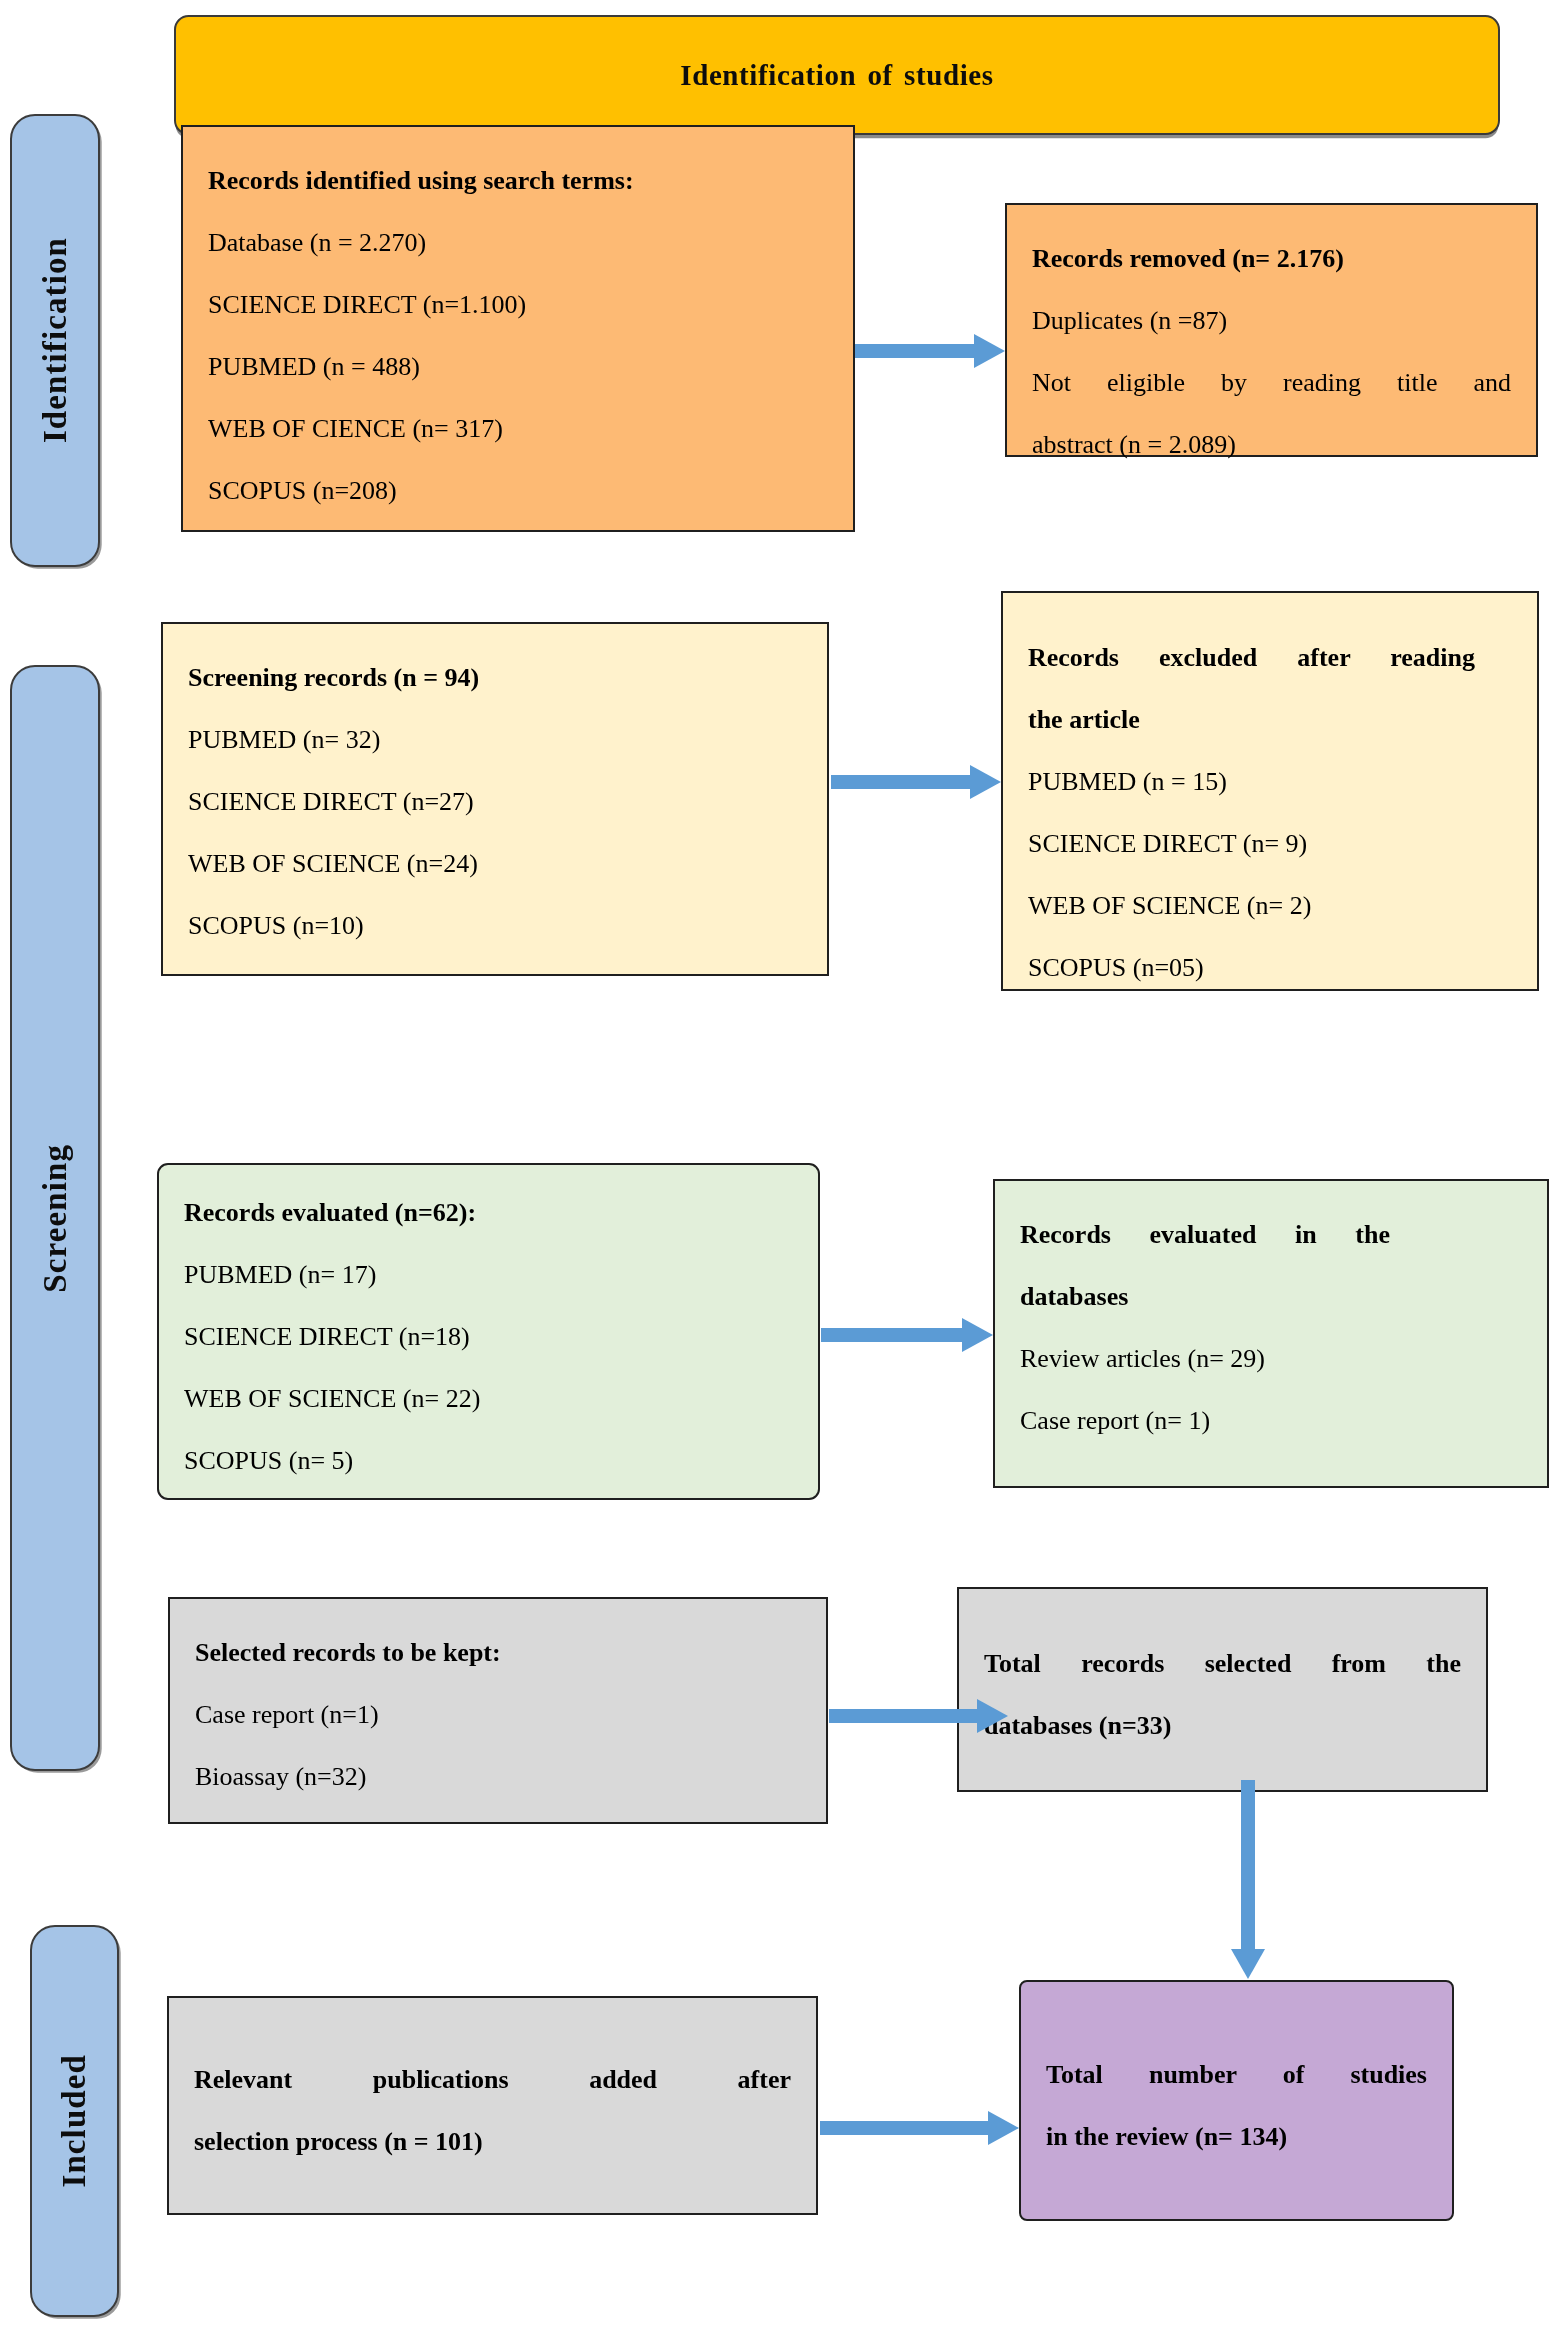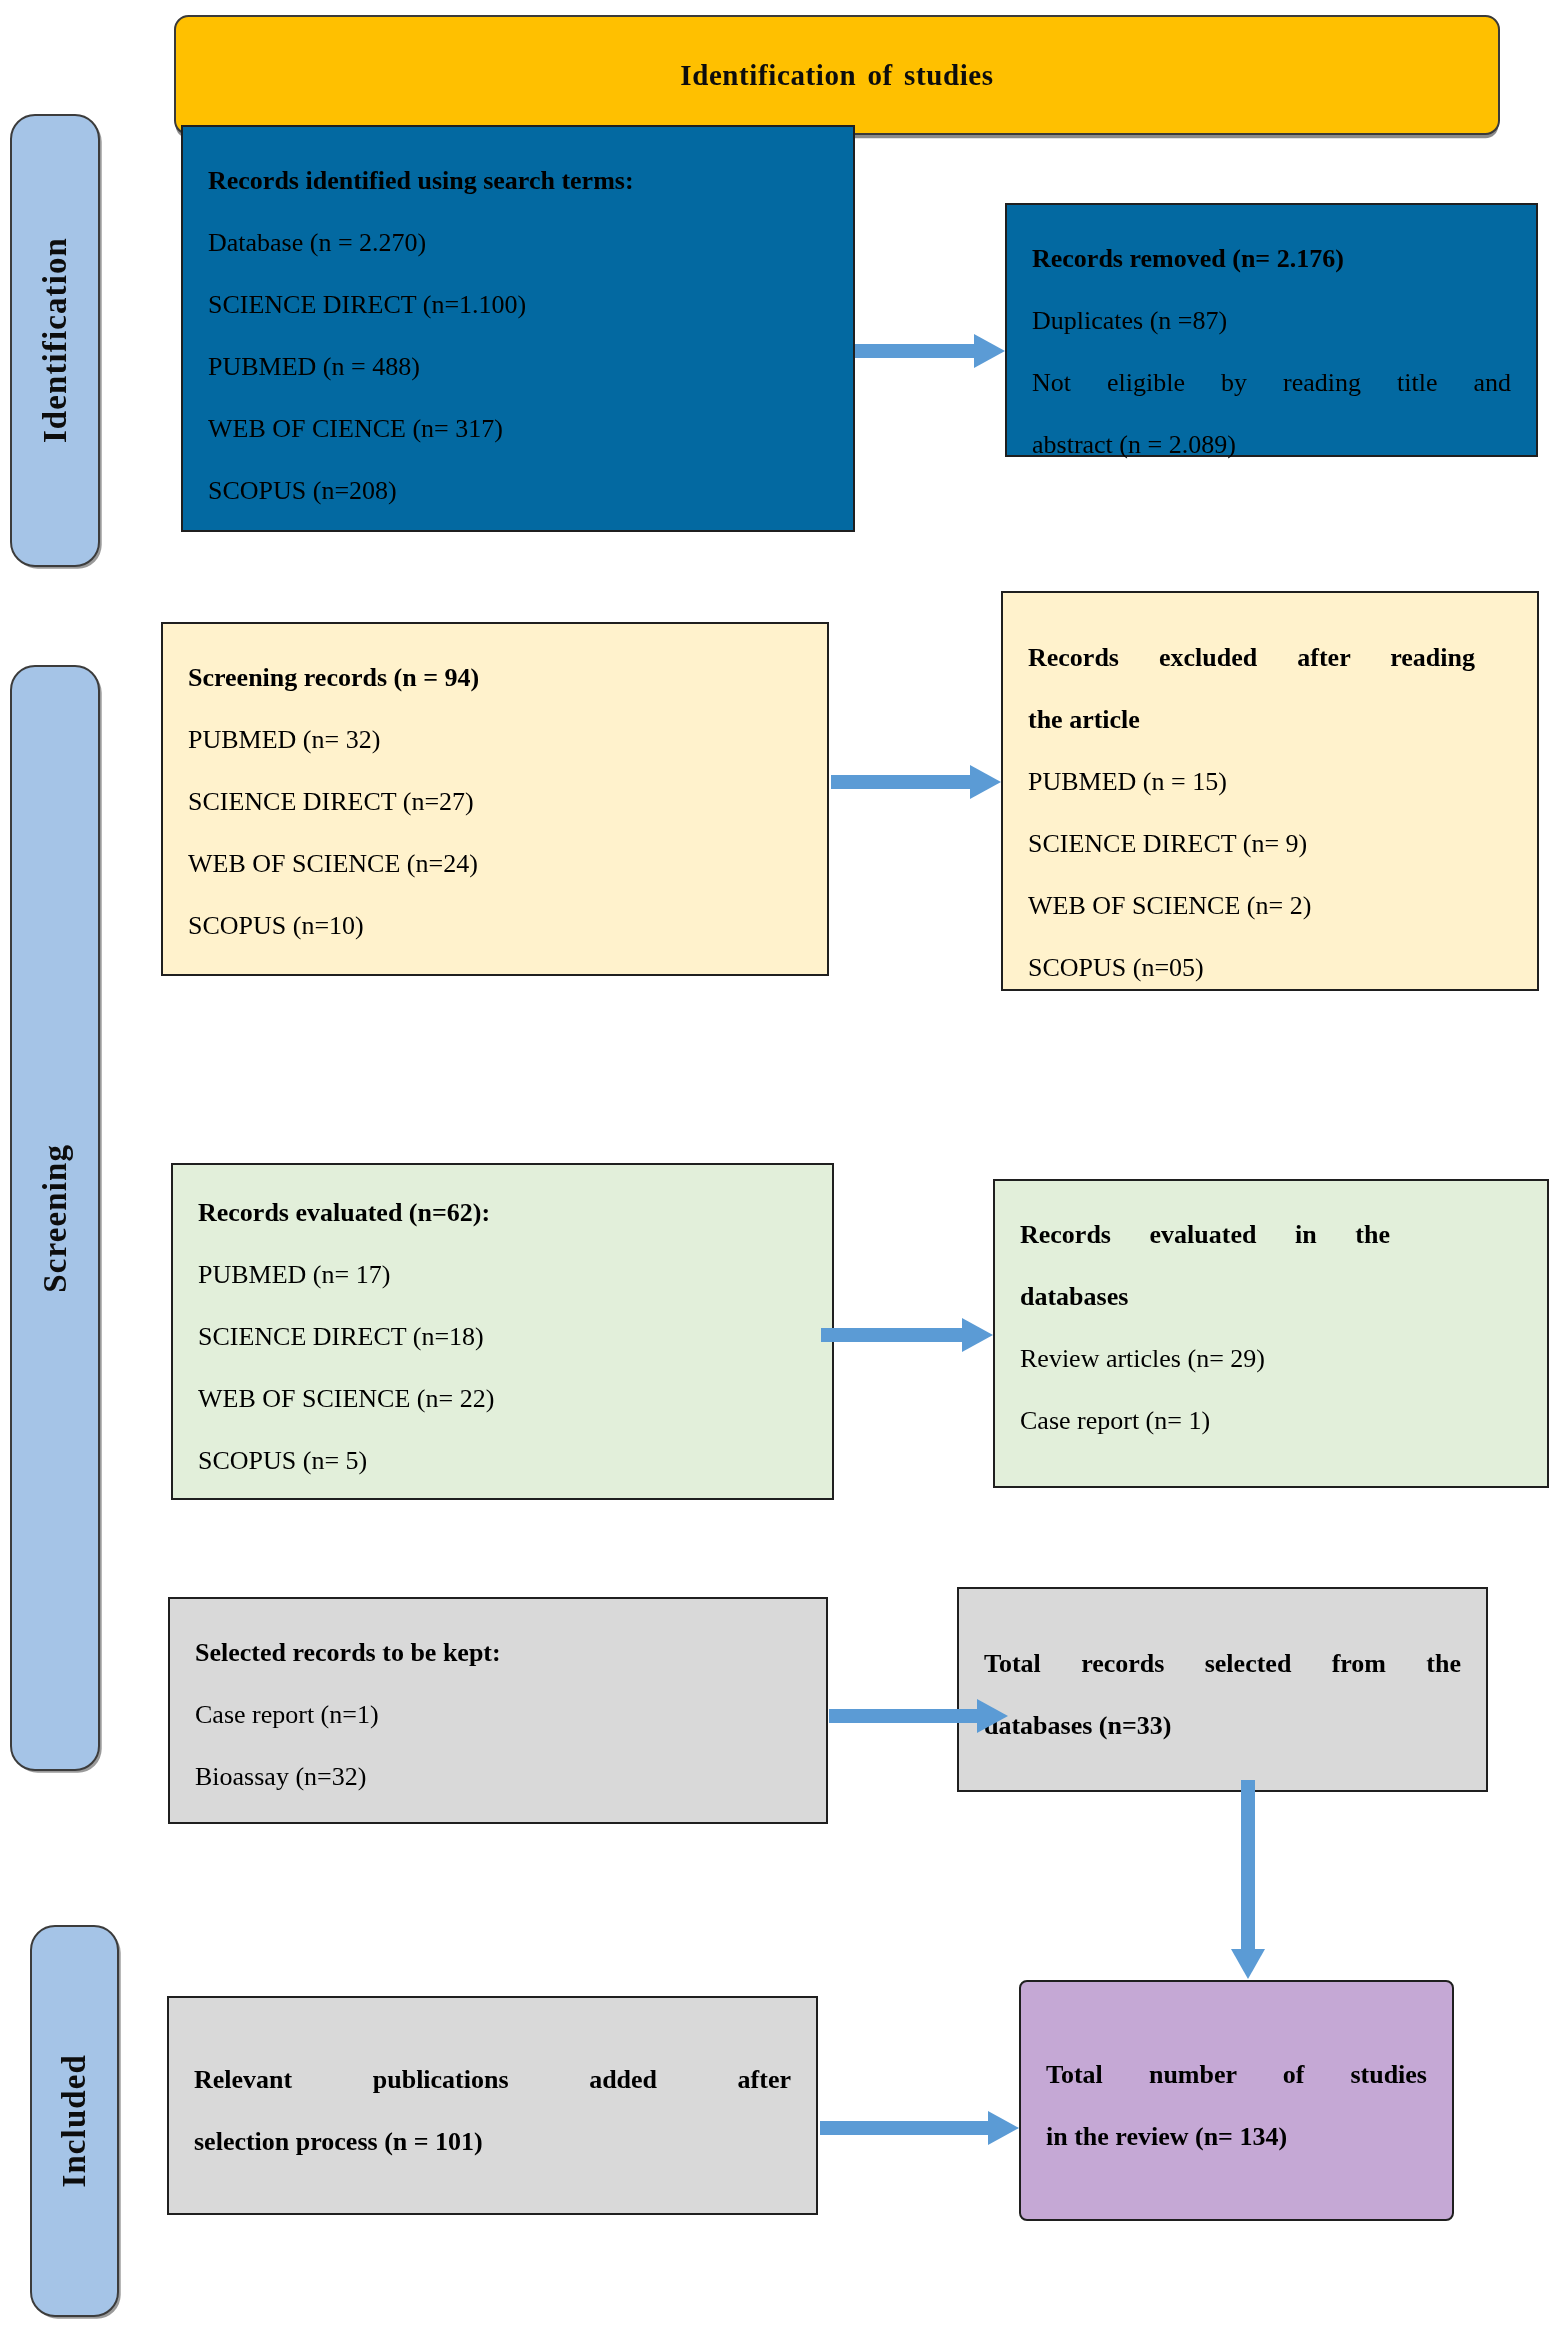--- a/index.html
+++ b/index.html
@@ -49,31 +49,31 @@
   
   .fbox{
     border:2.2px solid #1F1F1F;
     padding:22.5px 25px 11.2px 25px;
     font-size:26px;
     line-height:62px;
   }
   .fbox .hdr{font-weight:700;}
   .fbox .line{font-weight:400;}
   .just{text-align:justify;}
-  .pink{background:#0369a1;}
+  .pink{background:#fdba74;}
   .yellow{background:#FFF2CC;}
   .green{background:#E2EFDA;}
   .gray{background:#D9D9D9;margin-top:16px;}
   .purple{background:#C5A8D5;}
 
   .box-identified{left:181px;top:125px;width:674px;height:407px;}
   .box-removed{left:1005px;top:203px;width:533px;height:254px;}
   .box-screening{left:161px;top:622px;width:668px;height:354px;}
   .box-excluded{left:1001px;top:591px;width:538px;height:400px;padding-top:34px;padding-right:62px;}
-  .box-evaluated{left:171px;top:1163px;width:663px;height:337px;padding-top:17px;}
+  .box-evaluated{left:157px;top:1163px;width:663px;height:337px;padding-top:17px;border-radius:11px;}
   .box-evaluated-db{left:993px;top:1179px;width:556px;height:309px;padding-right:157px;}
   .box-selected{left:168px;top:1581px;width:660px;height:227px;}
   .box-total-selected{left:957px;top:1571px;width:531px;height:205px;display:flex;flex-direction:column;justify-content:center;}
   .box-relevant{left:167px;top:1980px;width:651px;height:219px;display:flex;flex-direction:column;justify-content:center;}
   .box-total-review{left:1019px;top:1980px;width:435px;height:241px;display:flex;flex-direction:column;justify-content:center;border-radius:8px;}
   .box-total-selected .hdr,.box-relevant .hdr,.box-total-review .hdr{width:100%;}
 
   
   .arrow-r{height:34px;}
   .arrow-r .shaft{position:absolute;left:0;top:9.5px;height:14.6px;width:calc(100% - 29px);background:#5B9BD5;}

